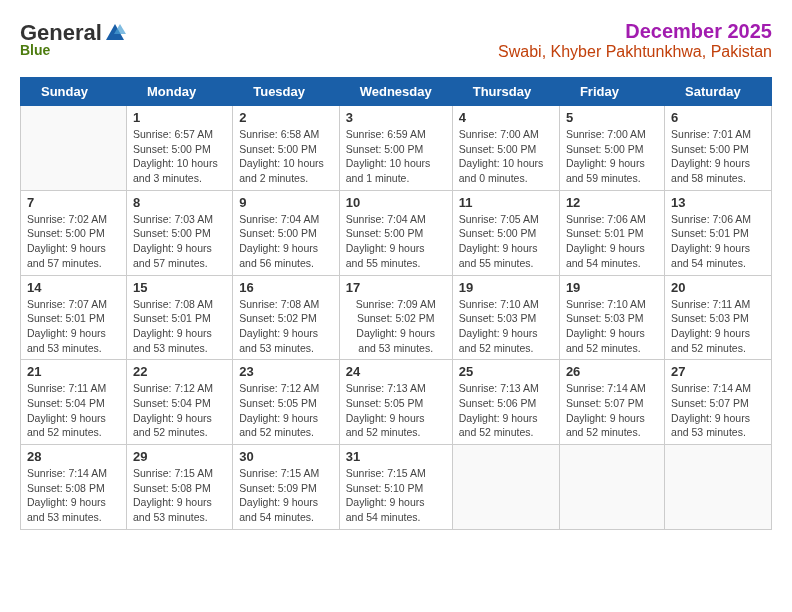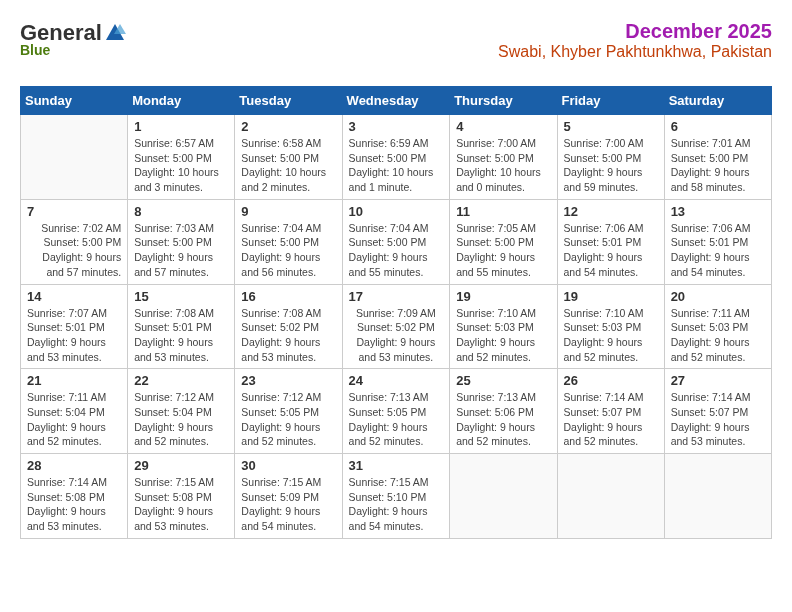--- a/index.html
+++ b/index.html
@@ -7,21 +7,21 @@
       font-family: Arial, sans-serif;
       background: #fff;
       width: 792px;
       min-height: 612px;
       padding: 20px;
     }
     .header-area {
       display: flex;
       justify-content: space-between;
       align-items: flex-start;
-      margin-bottom: 25px;
+      margin-bottom: 16px;
     }
     .logo {
       display: flex;
       flex-direction: column;
       align-items: flex-start;
     }
     .title-area {
       text-align: right;
     }
     .month-title {
@@ -35,21 +35,21 @@
     }
     .calendar {
       width: 100%;
       border-collapse: collapse;
       border: 1px solid #ccc;
     }
     .calendar th {
       background-color: #1a5fa8;
       color: #fff;
       text-align: left;
-      padding: 6px 4px;
+      padding: 6px 20px;
       font-size: 13px;
       border: 1px solid #1a5fa8;
     }
     .calendar td {
       vertical-align: top;
       border: 1px solid #ccc;
       padding: 4px 6px;
       width: 108px;
       min-height: 80px;
       font-size: 11px;
@@ -143,21 +143,21 @@
           <div class="day-number">6</div>
           <div class="day-info" style="white-space: pre-line;">Sunrise: 7:01 AM
 Sunset: 5:00 PM
 Daylight: 9 hours
 and 58 minutes.</div>
         </td>
       </tr>
       <tr>
         <td>
           <div class="day-number">7</div>
-          <div class="day-info" style="white-space: pre-line; text-align: right;">Sunrise: 7:02 AM
+          <div class="day-info" style="white-space: pre-line;">Sunrise: 7:02 AM
 Sunset: 5:00 PM
 Daylight: 9 hours
 and 57 minutes.</div>
         </td>
         <td>
           <div class="day-number">8</div>
           <div class="day-info" style="white-space: pre-line;">Sunrise: 7:03 AM
 Sunset: 5:00 PM
 Daylight: 9 hours
 and 57 minutes.</div>

